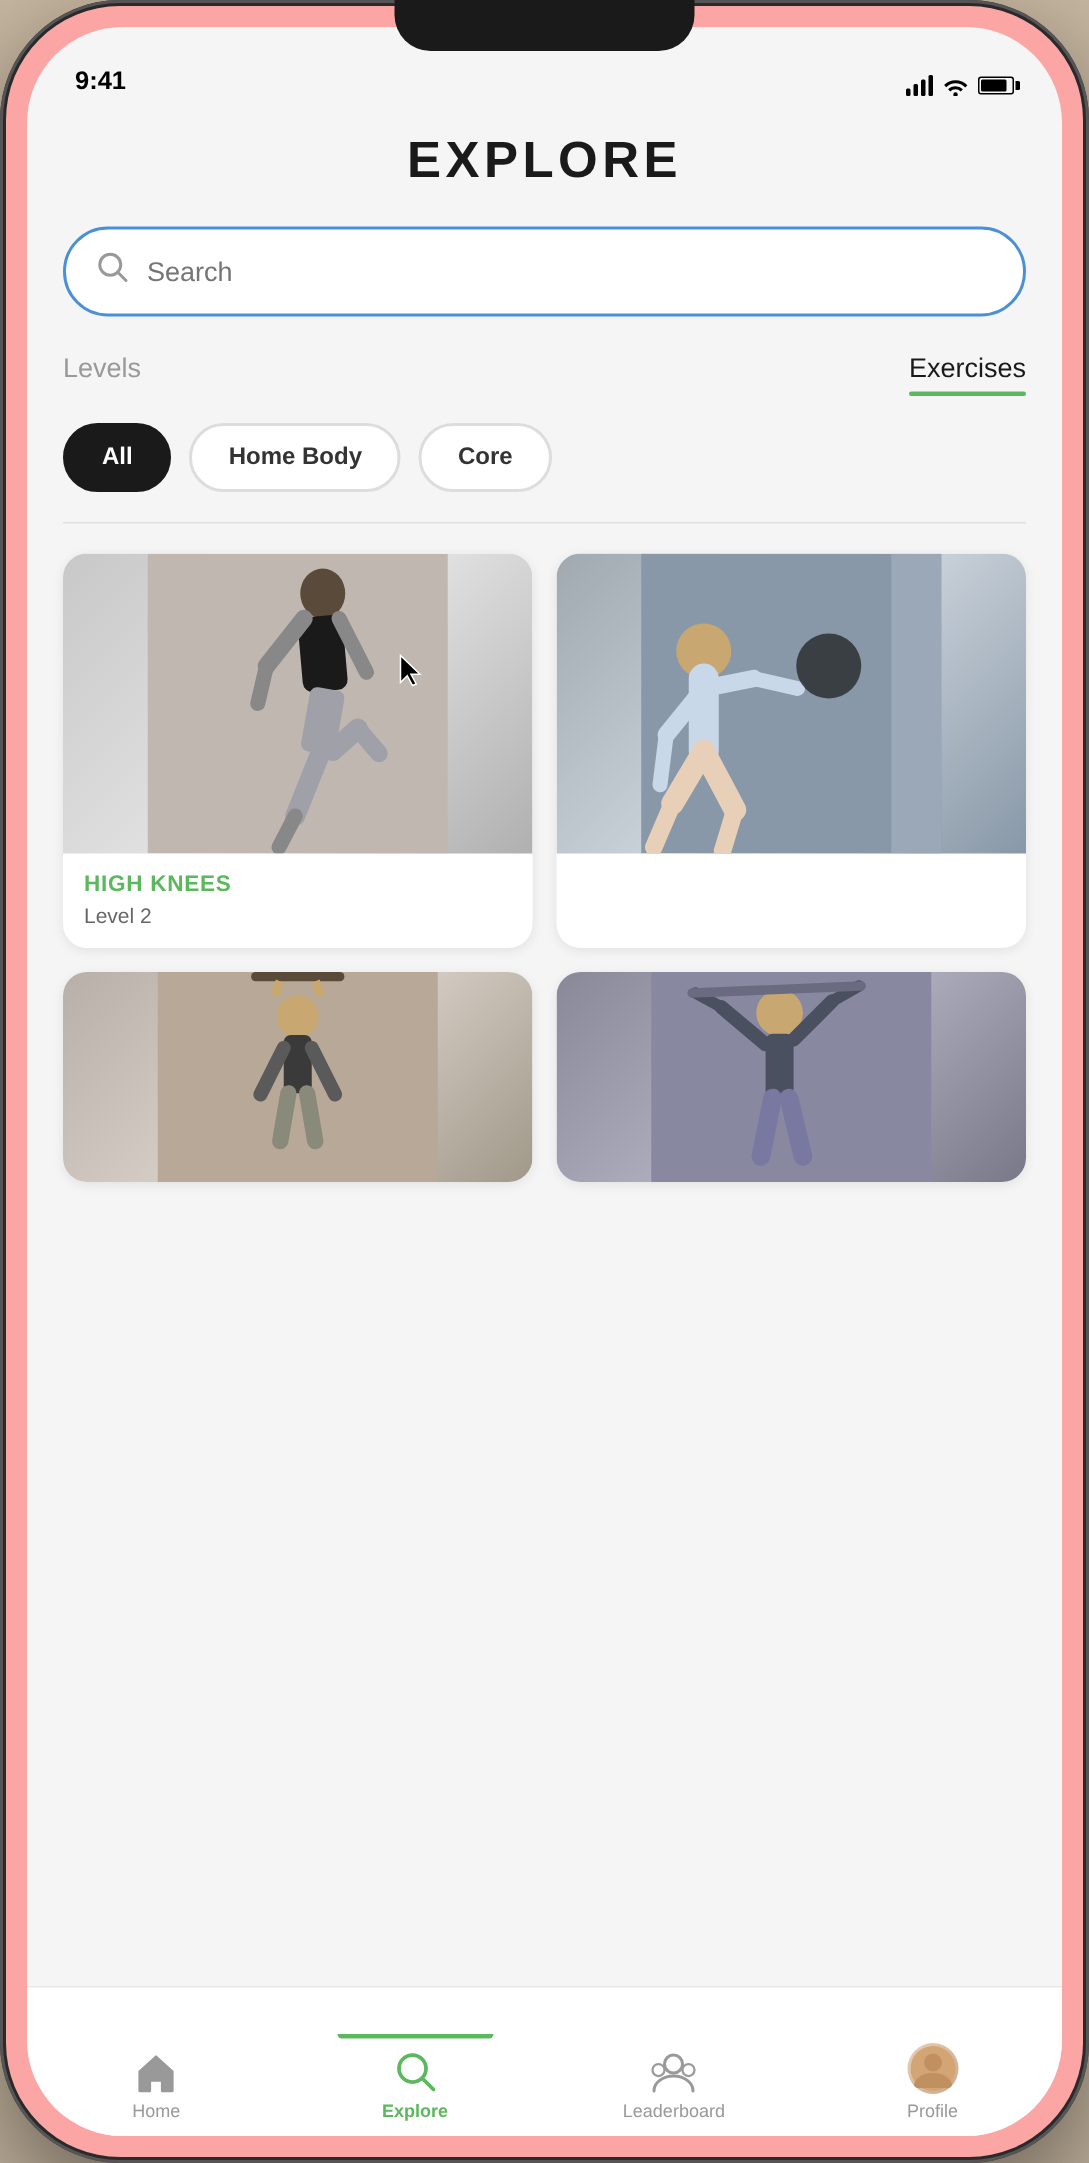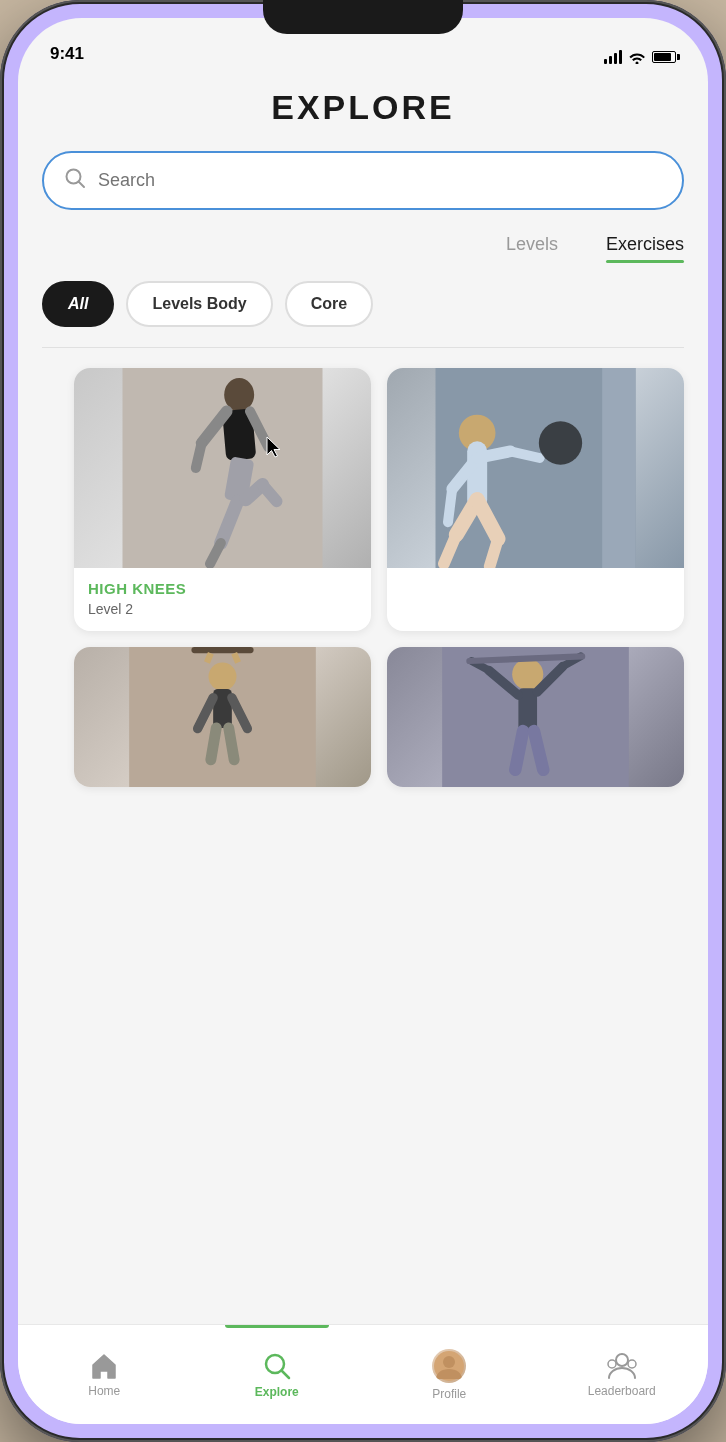--- a/index.html
+++ b/index.html
@@ -9,21 +9,21 @@
       display: flex;
       justify-content: center;
       align-items: center;
       min-height: 100vh;
       font-family: -apple-system, BlinkMacSystemFont, 'Helvetica Neue', sans-serif;
     }
 
     .phone-frame {
       width: 726px;
       height: 1442px;
-      background: #c4b5fd;
+      background: #fca5a5;
       border-radius: 80px;
       position: relative;
       overflow: hidden;
       box-shadow:
         inset 0 0 0 2px #555,
         inset 0 0 0 4px #2a2a2a,
         0 30px 80px rgba(0,0,0,0.5);
     }
 
     
@@ -192,21 +192,21 @@
       background: transparent;
       font-size: 18px;
       color: #999;
       flex: 1;
       font-family: inherit;
     }
 
     
     .tabs {
       display: flex;
-      justify-content: flex-end;
+      justify-content: space-between;
       gap: 48px;
       margin-bottom: 20px;
       padding: 0 24px;
     }
 
     .tab {
       font-size: 18px;
       font-weight: 500;
       color: #999;
       padding-bottom: 6px;
@@ -249,37 +249,35 @@
       white-space: nowrap;
       border: 2px solid #ddd;
       background: #fff;
       color: #333;
     }
 
     .pill.active {
       background: #1a1a1a;
       color: #fff;
       border-color: #1a1a1a;
-      font-style: italic;
     }
 
     
     .divider {
       height: 1px;
       background: #e0e0e0;
       margin: 8px 24px 20px;
     }
 
     
     .exercise-grid {
       display: grid;
       grid-template-columns: 1fr 1fr;
       gap: 16px;
       padding: 0 24px 24px;
-      margin-left: 32px;
     }
 
     .exercise-card {
       background: #fff;
       border-radius: 16px;
       overflow: hidden;
       box-shadow: 0 2px 8px rgba(0,0,0,0.08);
       cursor: pointer;
     }
 
@@ -335,20 +333,21 @@
       font-weight: 400;
     }
 
     
     .bottom-nav {
       background: #fff;
       border-top: 1px solid #e8e8e8;
       display: flex;
       height: 100px;
       flex-shrink: 0;
+      align-items: flex-end;
     }
 
     .nav-item {
       flex: 1;
       display: flex;
       flex-direction: column;
       align-items: center;
       justify-content: center;
       gap: 4px;
       cursor: pointer;
@@ -444,21 +443,21 @@
         <div class="tab active">
           <span>Exercises</span>
         </div>
       </div>
 
       <div class="filter-pills">
         <div class="pill active">
           <span>All</span>
         </div>
         <div class="pill">
-          <span>Levels Body</span>
+          <span>Home Body</span>
         </div>
         <div class="pill">
           <span>Core</span>
         </div>
       </div>
 
       <div class="divider"></div>
 
       <div class="exercise-grid">
 
@@ -554,40 +553,40 @@
 
       <div class="nav-item active-item">
         <svg width="30" height="30" viewBox="0 0 30 30" fill="none">
           <circle cx="13" cy="13" r="9" stroke="#5cb85c" stroke-width="2.5"></circle>
           <line x1="19.5" y1="19.5" x2="27" y2="27" stroke="#5cb85c" stroke-width="2.5" stroke-linecap="round"></line>
         </svg>
         <span class="nav-label active">Explore</span>
       </div>
 
       <div class="nav-item">
-        <div class="profile-avatar">
-          <svg width="30" height="30" viewBox="0 0 30 30">
-            <circle cx="15" cy="15" r="15" fill="#d4a574"></circle>
-            <circle cx="15" cy="11" r="6" fill="#c09060"></circle>
-            <path d="M2 28C2 22 7.5 18 15 18C22.5 18 28 22 28 28" fill="#c09060"></path>
-          </svg>
-        </div>
-        <span class="nav-label">Profile</span>
-      </div>
-
-      <div class="nav-item">
         <svg width="30" height="28" viewBox="0 0 30 28" fill="none">
           <circle cx="15" cy="8" r="6" stroke="#999" stroke-width="2"></circle>
           <path d="M2 26C2 20.48 7.82 16 15 16C22.18 16 28 20.48 28 26" stroke="#999" stroke-width="2" stroke-linecap="round"></path>
           <circle cx="5" cy="12" r="4" stroke="#999" stroke-width="1.5"></circle>
           <circle cx="25" cy="12" r="4" stroke="#999" stroke-width="1.5"></circle>
         </svg>
         <span class="nav-label">Leaderboard</span>
       </div>
 
+      <div class="nav-item">
+        <div class="profile-avatar">
+          <svg width="30" height="30" viewBox="0 0 30 30">
+            <circle cx="15" cy="15" r="15" fill="#d4a574"></circle>
+            <circle cx="15" cy="11" r="6" fill="#c09060"></circle>
+            <path d="M2 28C2 22 7.5 18 15 18C22.5 18 28 22 28 28" fill="#c09060"></path>
+          </svg>
+        </div>
+        <span class="nav-label">Profile</span>
+      </div>
+
     </div>
 
     <div style="position:absolute; left:248px; top:418px; pointer-events:none; z-index:999;">
       <svg width="20" height="24" viewBox="0 0 20 24">
         <path d="M1 1L1 19L5.5 14.5L9 21L11.5 20L8 13.5L14 13.5Z" fill="#000" stroke="#fff" stroke-width="1"></path>
       </svg>
     </div>
 
   </div>
 </div>

